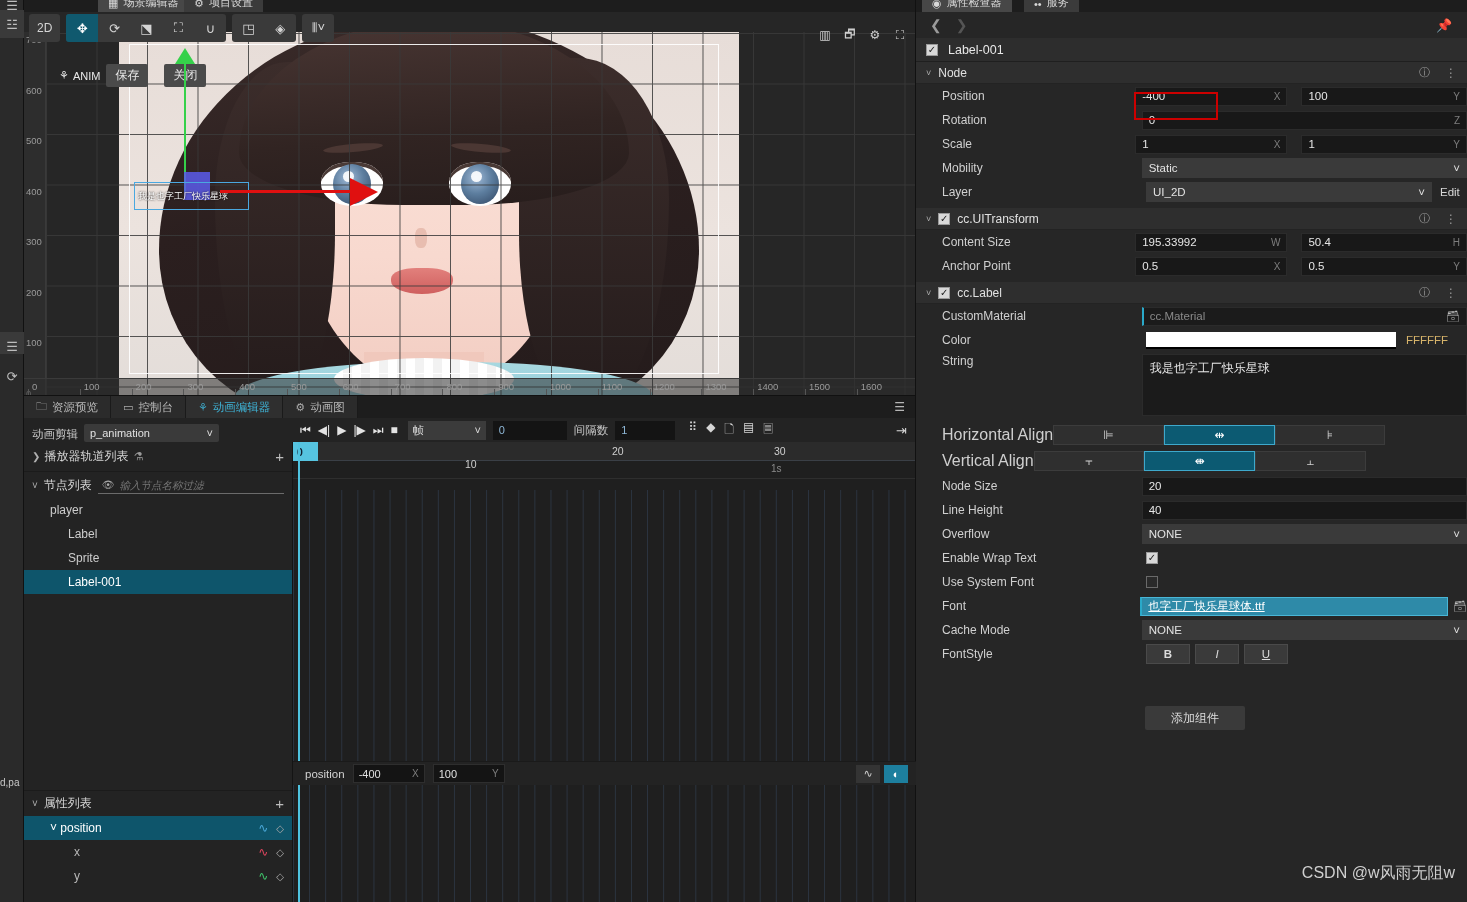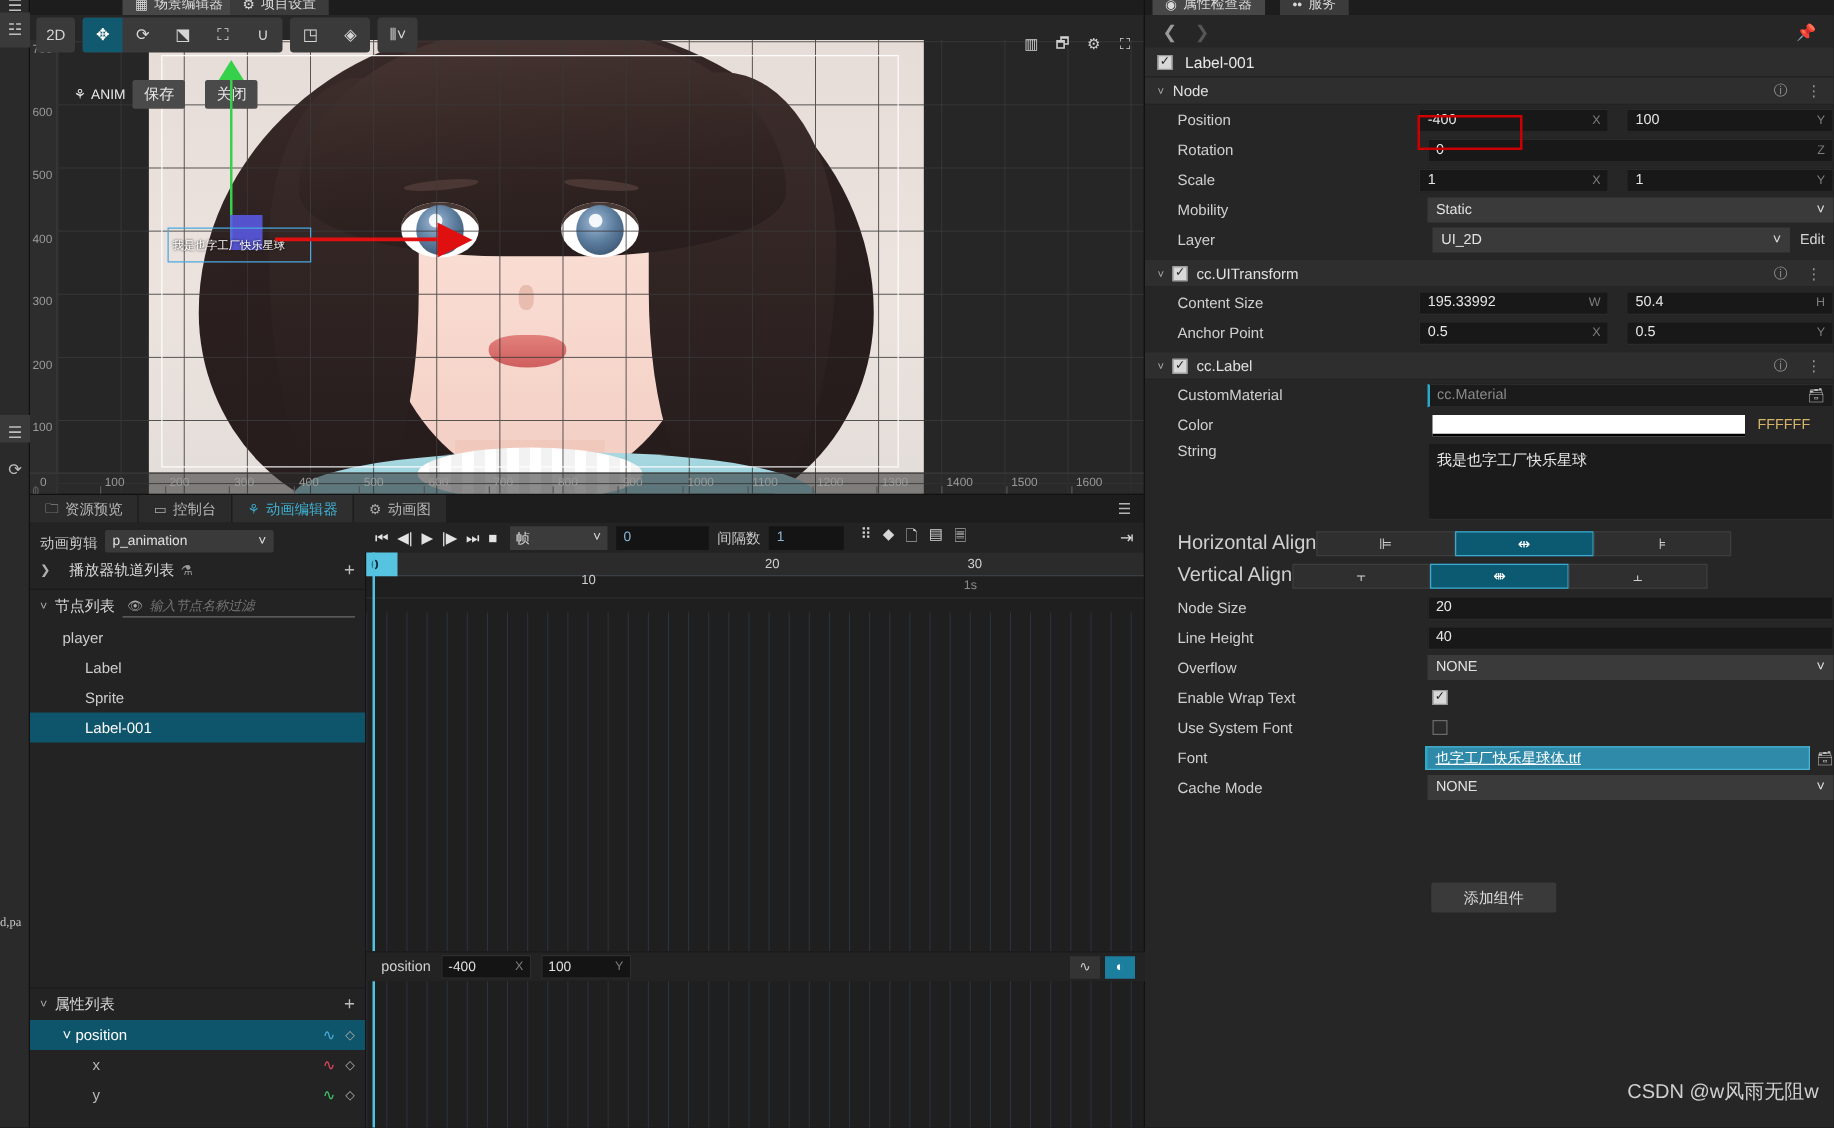--- a/index.html
+++ b/index.html
@@ -100,21 +100,21 @@
   .cbtn { color:#e3e3e3; font-size:12px; display:flex; align-items:center; }
   .framesel { width:78px; height:19px; background:#3b3b3b; display:flex; align-items:center; justify-content:space-between;
      padding:0 5px; font-size:11px; color:#ddd; margin-left:3px; }
   .numfield { height:19px; background:#141414; display:flex; align-items:center; padding:0 6px; font-size:11px; color:#8fb8d8; }
   .ctrl-lab { font-size:11.5px; color:#cacaca; }
   .ctrl-icons { display:flex; gap:9px; margin-left:6px; color:#d6d6d6; font-size:12px; }
   .ctrl-exit { margin-left:auto; margin-right:8px; color:#d6d6d6; font-size:13px; }
 
   .trackhdr { position:absolute; left:0; top:46px; width:268px; height:30px; display:flex; align-items:center;
      padding:0 8px; border-bottom:1px solid #1b1b1b; }
-  .trackhdr .cap { font-size:12px; color:#d6d6d6; margin-left:15px; }
+  .trackhdr .cap { font-size:12px; color:#d6d6d6; margin-left:4px; }
   .plus { margin-left:auto; font-size:15px; color:#bdbdbd; }
 
   .nodehdr { position:absolute; left:0; top:76px; width:268px; height:26px; display:flex; align-items:center; padding:0 8px; gap:6px; }
   .nodehdr .cap { font-size:12px; color:#d6d6d6; }
   .filterbox { flex:1; height:18px; background:transparent; border-bottom:1px solid #6b6b6b; display:flex; align-items:center; gap:5px; padding:0 4px; }
   .filterbox input { background:transparent; border:0; outline:0; color:#8d8d8d; font-size:10.5px; font-style:italic; width:100%;
       font-family:"Liberation Sans",sans-serif; }
 
   .nodelist { position:absolute; left:0; top:102px; width:268px; height:292px; overflow:hidden; }
   .nrow { height:24px; display:flex; align-items:center; font-size:12px; color:#cdcdcd; padding-left:26px; }
@@ -145,22 +145,22 @@
   .tl-prop { position:absolute; left:0; bottom:118px; width:623px; height:24px; background:#232323; display:flex;
      align-items:center; gap:8px; padding-left:12px; border-top:1px solid #1a1a1a; z-index:6; }
   .tl-prop .nm { font-size:11.5px; color:#d2d2d2; }
   .xyfield { width:72px; height:19px; background:#141414; border:1px solid #2e2e2e; display:flex; align-items:center;
      justify-content:space-between; padding:0 5px; font-size:11px; color:#e0e0e0; }
   .xyfield .ax { color:#7d7d7d; font-size:10px; }
   .tl-prop-right { margin-left:auto; display:flex; gap:4px; margin-right:8px; }
   .tpr { width:24px; height:18px; background:#343434; display:flex; align-items:center; justify-content:center; font-size:11px; color:#ccc; }
   .tpr.on { background:#1d7f9e; color:#fff; }
 
-  .cutleft { position:absolute; left:0; top:726px; width:24px; height:24px; font-size:10px; color:#c8c8c8;
-     display:flex; align-items:center; overflow:hidden;font-family:Liberation Serif, serif; }
+  .cutleft { position:absolute; left:0; top:770px; width:24px; height:24px; font-size:10px; color:#c8c8c8;
+     display:flex; align-items:center; overflow:hidden; }
 
   
   .insp { position:absolute; left:915px; top:0; width:552px; height:902px; background:#262626; border-left:1px solid #111; }
   .insp-tabs { height:12px; background:#1d1d1d; position:relative; overflow:hidden; }
   .itab { position:absolute; top:-8px; height:20px; background:#3b3b3b; color:#d8d8d8; font-size:11px; padding:2px 10px;
      display:flex; align-items:flex-end; gap:5px; }
   .itab.active { background:#474747; }
   .insp-nav { height:26px; display:flex; align-items:center; gap:14px; padding:0 14px; background:#262626; }
   .navar { font-size:14px; color:#9a9a9a; }
   .navar.dim { color:#555; }
@@ -680,18 +680,26 @@
       </div>
       <span class="lockic">🗃</span>
     </div>
     <div class="row">
       <span class="lbl">Cache Mode</span>
       <div class="drop wide">
         <span>NONE</span>
         <span>˅</span>
       </div>
     </div>
+    <div class="row">
+      <span class="lbl">FontStyle</span>
+      <div class="stylebtns">
+        <div class="sbtn" style="font-weight:bold">B</div>
+        <div class="sbtn" style="font-style:italic">I</div>
+        <div class="sbtn" style="text-decoration:underline">U</div>
+      </div>
+    </div>
   </div>
 
   <div class="addcmp">添加组件</div>
   <div class="hl-box"></div>
   <div class="wm">CSDN @w风雨无阻w</div>
 </div>
 
 </body></html>

